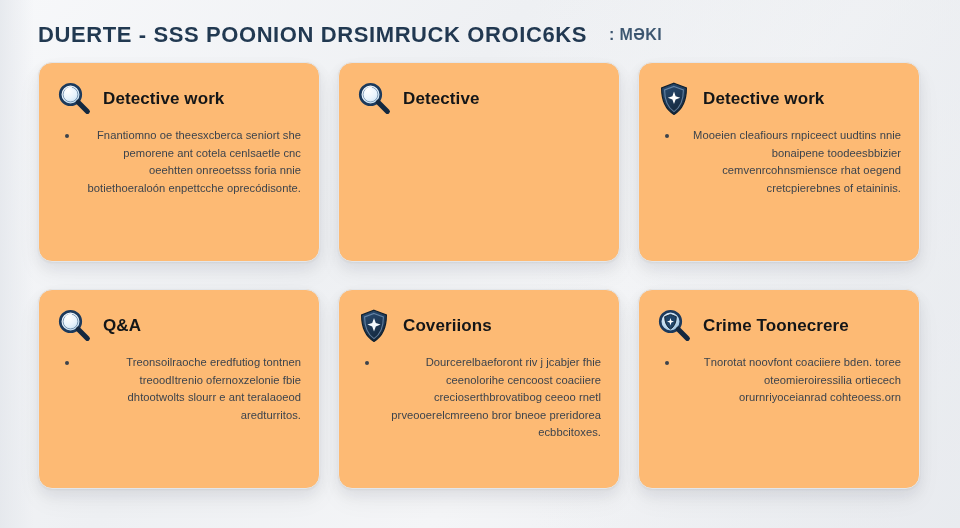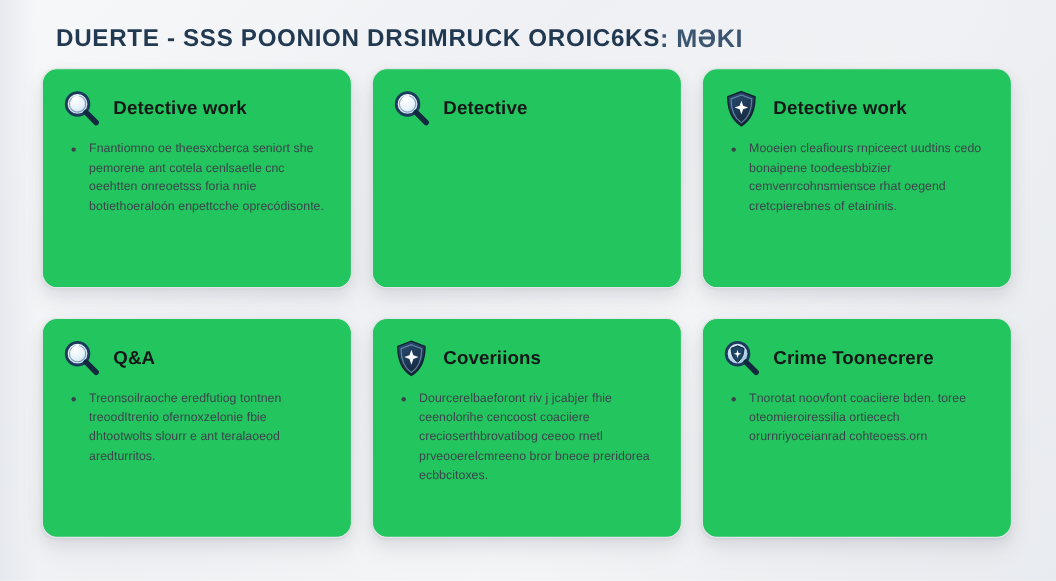--- a/index.html
+++ b/index.html
@@ -33,65 +33,66 @@
 
   .page {
     position: relative;
     width: 960px;
     height: 528px;
   }
 
   
   .header {
     position: absolute;
-    left: 51px;
+    left: 38px;
     top: 18px;
     width: 880px;
     height: 34px;
     display: flex;
     align-items: center;
   }
 
   .header-title {
     font-size: 22px;
     font-weight: 700;
     letter-spacing: 0.6px;
     color: #122b45;
     white-space: nowrap;
     text-transform: uppercase;
     opacity: 0.93;
     filter: blur(0.25px);
   }
 
   .header-suffix {
-    font-size: 23px;
+    font-size: 16px;
     font-weight: 600;
     letter-spacing: 0.4px;
     color: #1d3b59;
+    margin-left: 22px;
     white-space: nowrap;
     opacity: 0.85;
     filter: blur(0.3px);
   }
 
   
   .grid {
     position: absolute;
     left: 38px;
     top: 62px;
     width: 884px;
     display: grid;
     grid-template-columns: repeat(3, 282px);
     grid-template-rows: 200px 200px;
     column-gap: 18px;
     row-gap: 27px;
   }
 
   .card {
     position: relative;
-    background: #22c55e;
+    background: #fdba74;
     border-radius: 14px;
     border: 1px solid #e3e6ea;
     box-shadow:
       0 1px 2px rgba(22,30,44,0.05),
       0 6px 14px rgba(22,30,44,0.07),
       0 12px 26px rgba(22,30,44,0.045);
     padding: 16px 18px 16px 16px;
     overflow: hidden;
   }
 
@@ -126,20 +127,21 @@
   }
 
   .bullets li {
     position: relative;
     padding-left: 18px;
     font-size: 11.2px;
     line-height: 17.5px;
     color: #3c434c;
     letter-spacing: 0.05px;
     filter: blur(0.22px);
+    text-align: right;
   }
 
   .bullets li::before {
     content: "";
     position: absolute;
     left: 2px;
     top: 7px;
     width: 4px;
     height: 4px;
     border-radius: 50%;
@@ -209,21 +211,21 @@
               <stop offset="100%" stop-color="#15293f"></stop>
             </linearGradient>
           </defs>
           <path d="M19 3.2 L31.4 8.0 C31.4 20.0 27.4 29.4 19 34.4 C10.6 29.4 6.6 20.0 6.6 8.0 Z" fill="url(#g3a)" stroke="#10202f" stroke-width="1.2"></path>
           <path d="M19 6.4 L28.4 10.0 C28.4 20.0 25.0 27.6 19 31.6 C13.0 27.6 9.6 20.0 9.6 10.0 Z" fill="none" stroke="#87a6c4" stroke-width="1.1" opacity="0.65"></path>
           <path d="M19 11.6 L20.6 16.2 L25.2 17.8 L20.6 19.4 L19 24.0 L17.4 19.4 L12.8 17.8 L17.4 16.2 Z" fill="#ffffff"></path>
         </svg>
         <span class="card-title">Detective work</span>
       </div>
       <ul class="bullets">
-        <li>Mooeien cleafiours rnpiceect uudtins cedo bonaipene toodeesbbizier cemvenrcohnsmiensce rhat oegend cretcpierebnes of etaininis.</li>
+        <li>Mooeien cleafiours rnpiceect uudtins nnie bonaipene toodeesbbizier cemvenrcohnsmiensce rhat oegend cretcpierebnes of etaininis.</li>
       </ul>
     </div>
 
     <div class="card">
       <div class="card-head">
         <svg class="icon" viewBox="0 0 38 38">
           <defs>
             <radialGradient id="g4a" cx="38%" cy="32%" r="72%">
               <stop offset="0%" stop-color="#ffffff"></stop>
               <stop offset="55%" stop-color="#e6f2fb"></stop>

